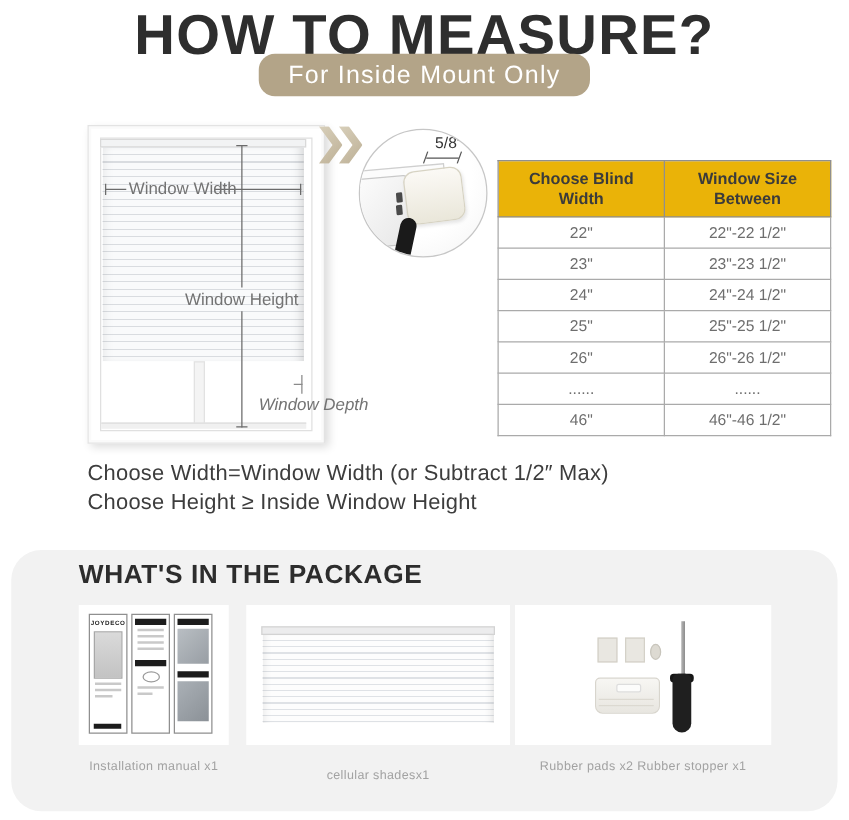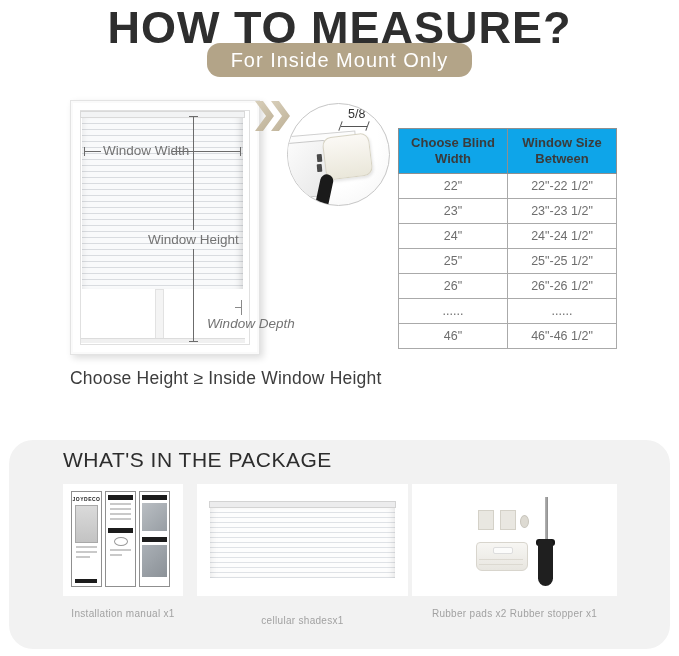--- a/index.html
+++ b/index.html
@@ -66,34 +66,34 @@
   .cord{left:29px;top:70px;width:13px;height:44px;background:#1a1a1a;border-radius:7px;transform:rotate(12deg);}
   .dim-label{left:46px;top:3px;width:50px;font-size:12.5px;color:#333;text-align:center;}
   .dim-line{left:53px;top:22px;width:26px;height:1px;background:#555;}
   .dim-tick{width:1px;height:10px;background:#555;transform:rotate(20deg);}
 
   
   .size-table{
     left:398px;top:128px;border-collapse:collapse;table-layout:fixed;width:201px;
   }
   .size-table th{
-    width:100px;height:44px;background:#0ea5e9;border:1px solid #8f8f8f;
-    font-size:13px;font-weight:700;color:#3b3b3b;line-height:1.25;text-align:center;padding:0 4px;
+    width:100px;height:44px;background:#eab308;border:1px solid #8f8f8f;
+    font-size:13px;font-weight:700;color:#3b3b3b;line-height:1.25;text-align:center;padding:0 16px;
   }
   .size-table td{
     height:24px;border:1px solid #aaaaaa;background:#fff;
     font-size:12.5px;color:#6e6e6e;text-align:center;padding:0 2px;
   }
 
   
   .notes{left:70px;top:367px;width:480px;font-size:17.5px;color:#3d3d3d;line-height:23px;letter-spacing:.2px;}
 
   
   .panel{left:9px;top:440px;width:661px;height:209px;background:#f2f2f2;border-radius:24px;}
-  .panel-title{left:63px;top:448px;font-size:21px;font-weight:400;letter-spacing:.5px;color:#2d2d2d;}
+  .panel-title{left:63px;top:448px;font-size:21px;font-weight:700;letter-spacing:.5px;color:#2d2d2d;}
   .card{top:484px;height:112px;background:#ffffff;}
   .caption{font-size:10px;color:#a2a2a2;text-align:center;letter-spacing:.3px;line-height:19px;}
 
   
   .trifold{position:absolute;left:8px;top:7px;display:flex;gap:3px;}
   .tf-panel{width:31px;height:96px;background:#fff;border:1px solid #8f8f8f;box-sizing:border-box;position:relative;overflow:hidden;}
   .tf-brand{font-size:5px;letter-spacing:.5px;text-align:center;color:#222;margin-top:4px;font-weight:700;}
   .tf-window{margin:3px 3px 0 3px;height:36px;background:linear-gradient(180deg,#dadada,#c3c3c3);border:1px solid #a8a8a8;}
   .tf-line{height:2px;background:#c9c9c9;margin:3px 4px 0 4px;}
   .tf-bar{height:5px;background:#1c1c1c;margin:3px 2px 0 2px;}
@@ -201,20 +201,21 @@
       <td>......</td>
     </tr>
     <tr>
       <td>46"</td>
       <td>46"-46 1/2"</td>
     </tr>
   </tbody>
     </table>
 
   <div class="abs notes">
+    <div>Choose Width=Window Width (or Subtract 1/2″ Max)</div>
     <div>Choose Height ≥ Inside Window Height</div>
   </div>
 
   <div class="abs panel"></div>
   <div class="abs panel-title">WHAT'S IN THE PACKAGE</div>
 
   <div class="abs card" style="left:63px;width:120px;">
     <div class="trifold">
       <div class="tf-panel">
         <div class="tf-brand">JOYDECO</div>

